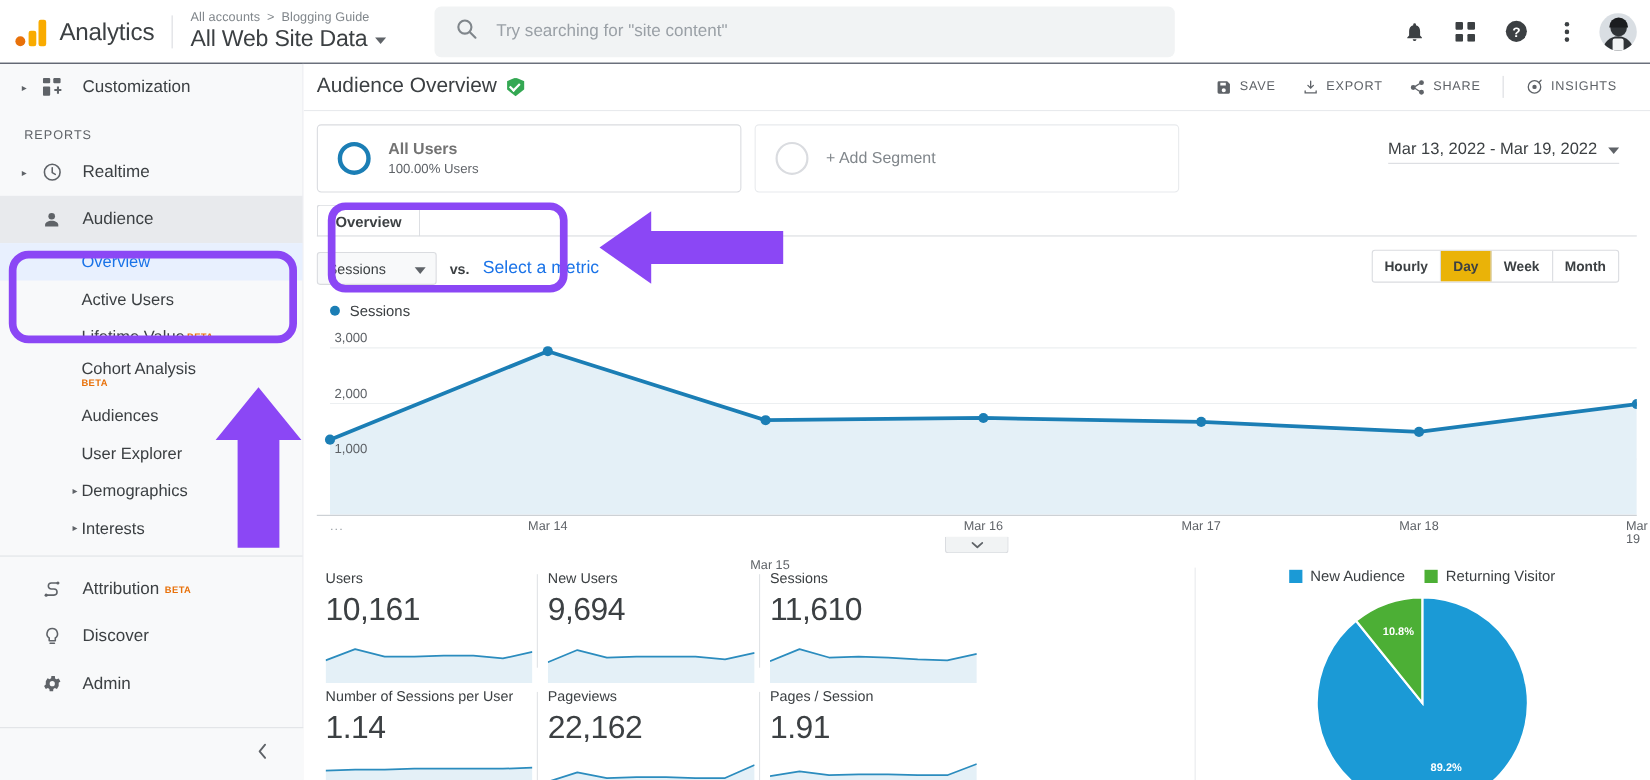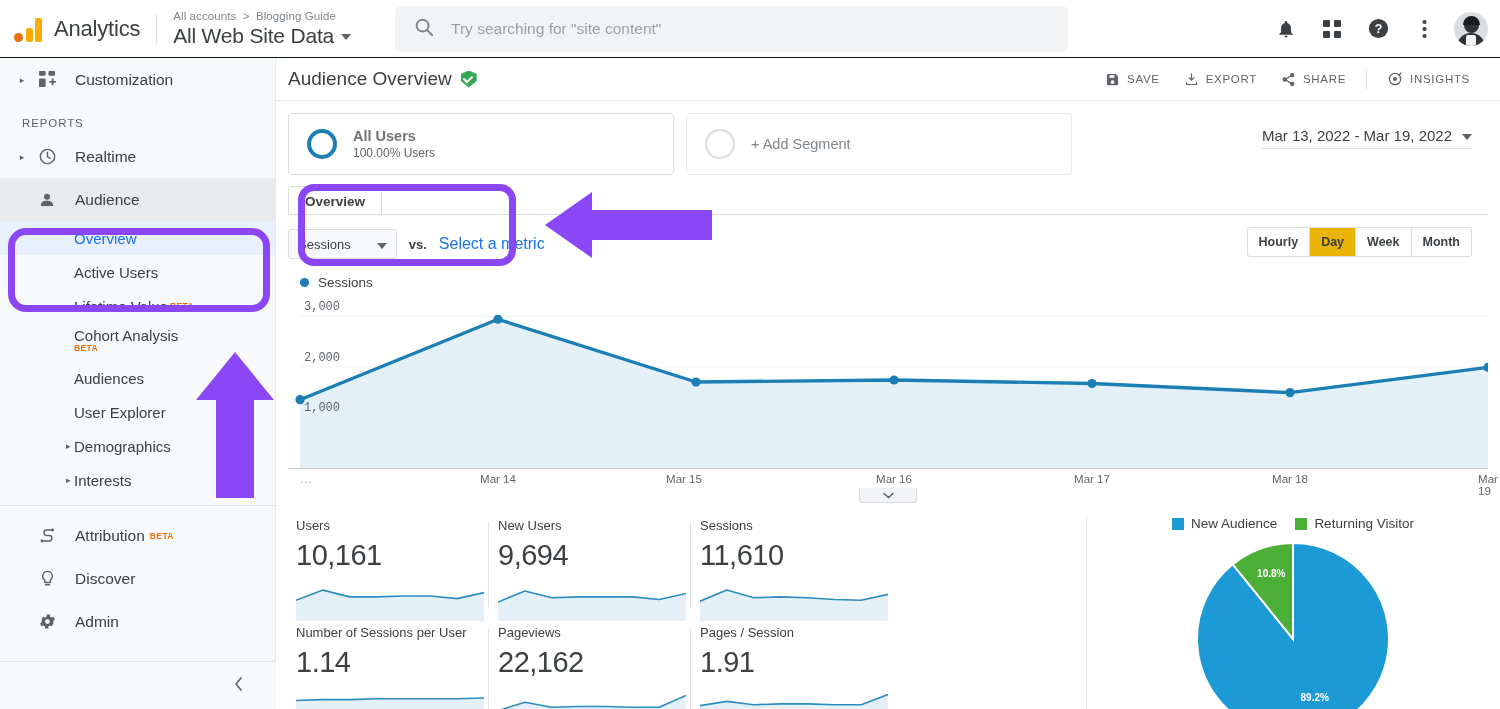--- a/index.html
+++ b/index.html
@@ -195,21 +195,21 @@
 
   
   .chart-block { margin: 14px 12px 0 12px; position: relative; }
   .chart-legend { display: flex; align-items: center; gap: 9px; padding-left: 12px; margin-bottom: 6px; }
   .dot { width: 9px; height: 9px; border-radius: 50%; background: #1b7eb5; }
   .legend-txt { font-size: 13.5px; color: #3c4043; }
   .plot { position: relative; width: 100%; height: 172px; }
   .plot svg { display: block; width: 100%; height: 100%; }
   .ytick {
     position: absolute; left: 16px; font-size: 12px; color: #5f6368;
-    background: transparent; transform: translateY(-100%); padding-bottom: 2px; font-family: Liberation Mono, monospace;
+    background: transparent; transform: translateY(-100%); padding-bottom: 2px;
   }
   .xaxis {
     position: relative; height: 22px; border-top: 1px solid #c8cdd1; margin-top: 0;
   }
   .xtick { position: absolute; top: 4px; font-size: 11.5px; color: #5f6368; transform: translateX(-50%); }
   .xtick.dots { transform: none; left: 12px; color: #9aa0a6; letter-spacing: 1px;}
   .chart-handle {
     position: absolute; left: 50%; transform: translateX(-50%); bottom: -13px;
     width: 58px; height: 15px; background: #f1f3f4; border: 1px solid #dadce0;
     border-top: none; border-radius: 0 0 3px 3px; display: flex;
@@ -543,21 +543,21 @@
           <div class="ytick" style="top: 121.412px;">1,000</div>
         </div>
       <div class="xaxis" id="xaxis">
         <div class="chart-handle">
           <svg width="11" height="7" viewBox="0 0 11 7" fill="none" stroke="#5f6368" stroke-width="1.6">
             <path d="M1 1.5L5.5 5.5L10 1.5" stroke-linecap="round" stroke-linejoin="round"></path>
           </svg>
         </div>
       <div class="xtick dots">...</div>
           <div class="xtick" style="left: 210px;">Mar 14</div>
-          <div class="xtick" style="left: 396px;">Mar 15</div>
+          <div class="xtick" style="left: 412px; margin-top: 35px;">Mar 15</div>
           <div class="xtick" style="left: 606px;">Mar 16</div>
           <div class="xtick" style="left: 804px;">Mar 17</div>
           <div class="xtick" style="left: 1002px;">Mar 18</div>
           <div class="xtick" style="left: 1200px;">Mar 19</div>
         </div>
     </div>
 
     <div class="cards-area">
       <div class="cards-left">
         <div class="cards-grid" id="cards-grid">

